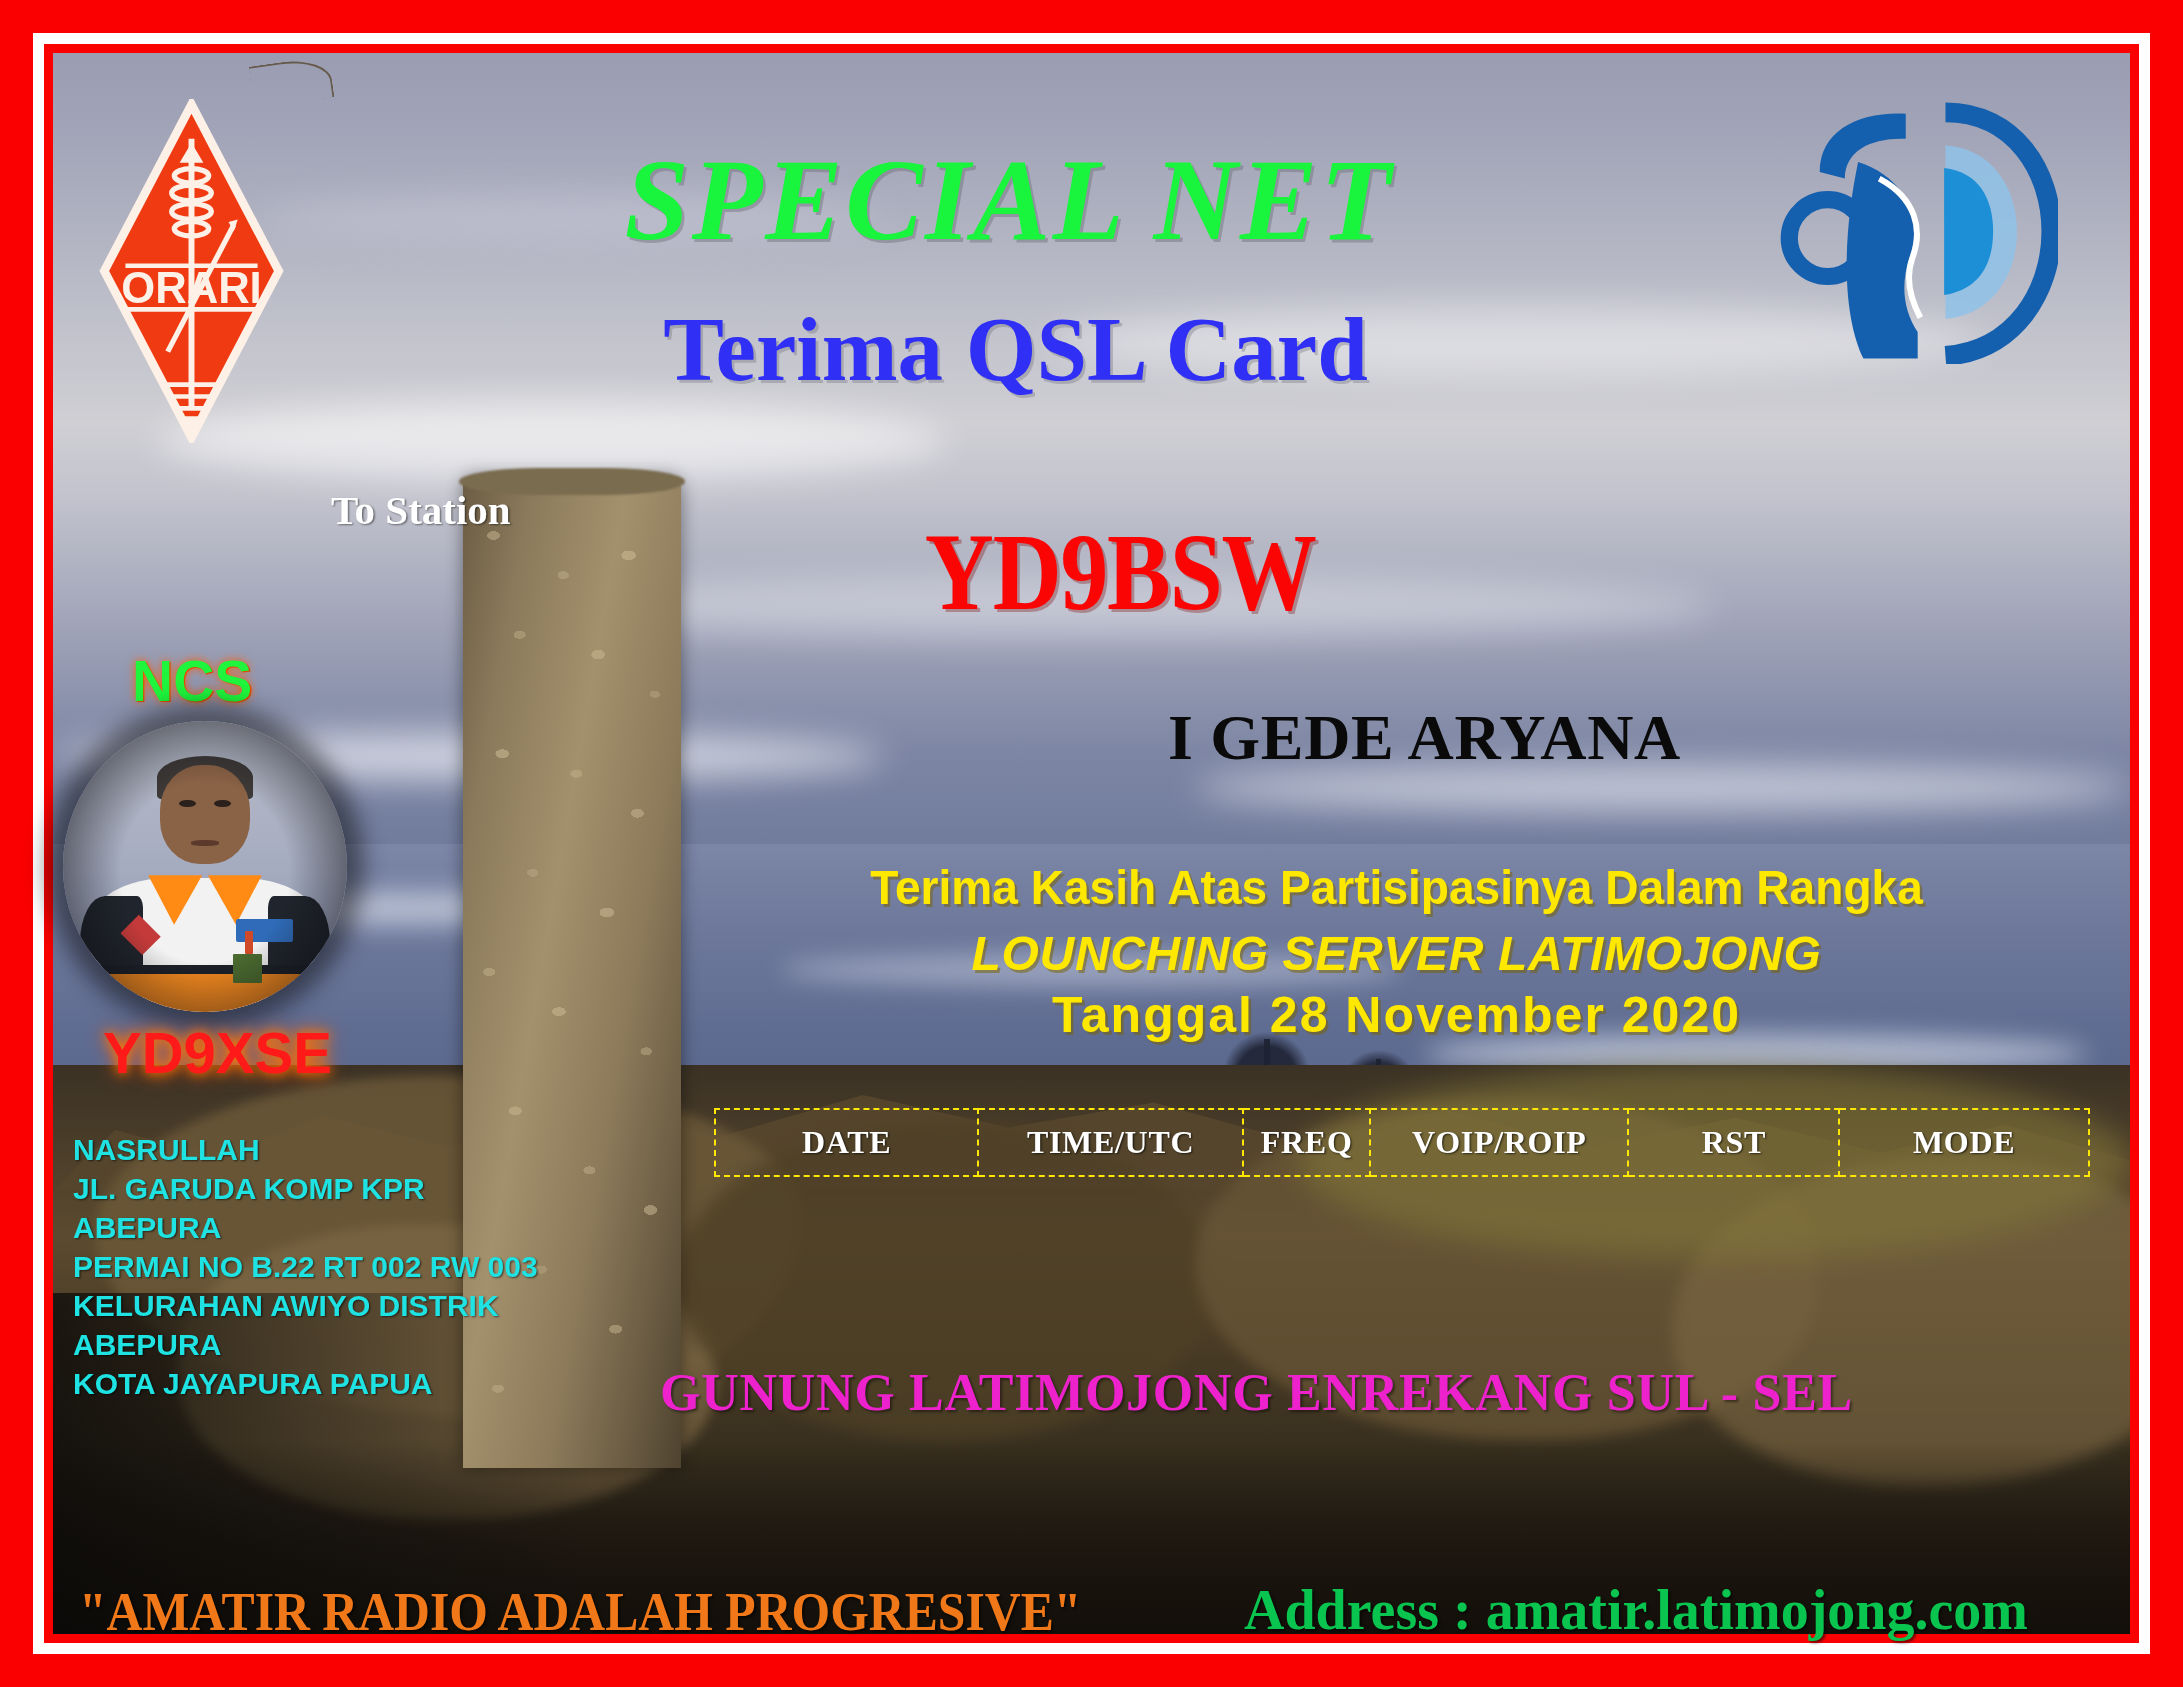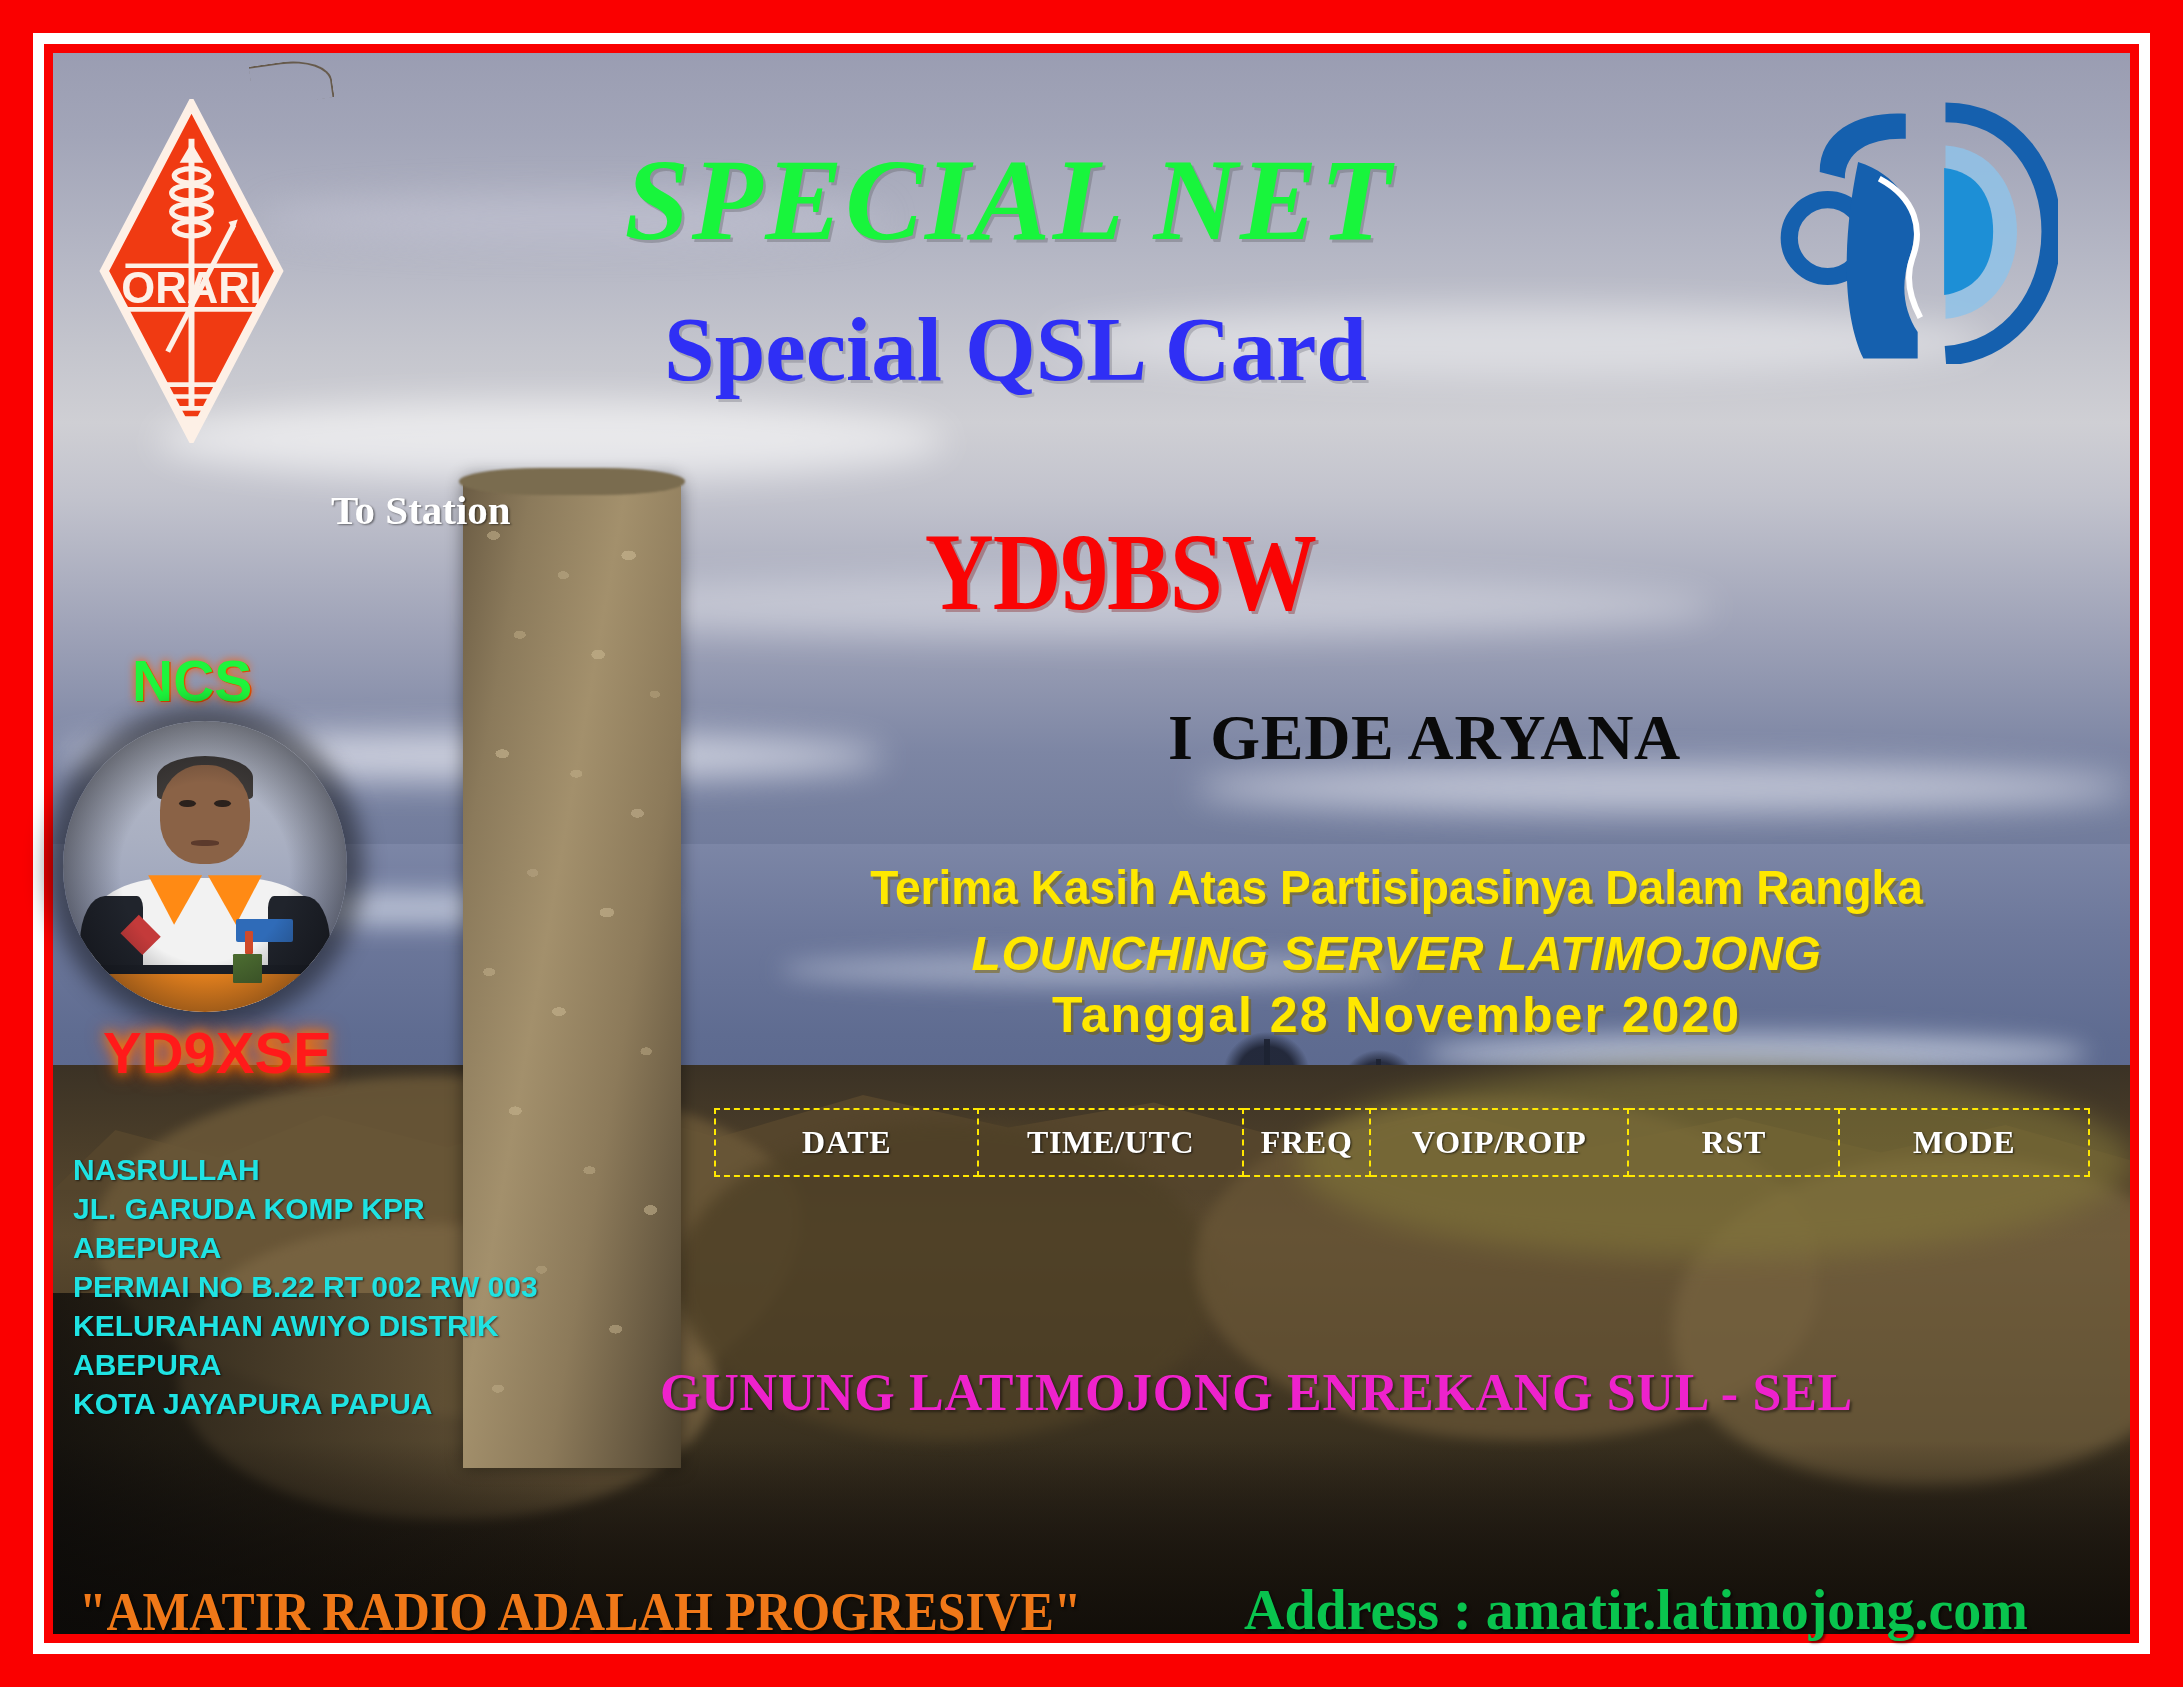--- a/index.html
+++ b/index.html
@@ -123,21 +123,21 @@
   .ncs{left:132px;top:648px;font-family:"Liberation Sans",sans-serif;font-weight:bold;
     font-size:57px;color:#1ef53c;text-shadow:0 0 9.3px #ff5a00,1.3px 1.3px 0 #c94500;}
 
   .photo-oval{left:63px;top:721px;width:284px;height:291px;border-radius:50%;overflow:hidden;
     box-shadow:0 0 22.5px 17px rgba(0,0,0,.45);}
 
   .callsign-ncs{left:103px;top:1019px;font-family:"Liberation Sans",sans-serif;font-weight:bold;
     font-size:58px;color:#ff1a1a;text-shadow:0 0 12px #ff7a00,0 0 20px #ff5500;}
 
   .addr{left:73px;top:1130px;font-family:"Liberation Sans",sans-serif;font-weight:bold;
-    font-size:30px;line-height:1.30;color:#1fe3e3;text-shadow:1.3px 1.3px 2px rgba(0,0,0,.55);margin-top:20px;}
+    font-size:30px;line-height:1.30;color:#1fe3e3;text-shadow:1.3px 1.3px 2px rgba(0,0,0,.55);}
 
   .callsign-big{left:893px;top:516px;width:781px;text-align:left;}
   .callsign-big span{font-family:"Liberation Serif",serif;font-weight:bold;font-size:111px;
     line-height:1;color:#fa0404;letter-spacing:-1.3px;transform:scaleX(.86);display:inline-block;
     text-shadow:3.3px 2.6px 0 rgba(130,20,20,.35);}
 
   .opname{left:887px;top:701px;width:794px;text-align:right;
     font-family:"Liberation Serif",serif;font-weight:bold;font-size:64px;color:#0a0a0a;
     letter-spacing:0.7px;}
 
@@ -281,21 +281,21 @@
       <path d="M118 95 C196 120 214 188 196 238 C182 280 186 318 208 352
                L208 392 L126 392 C96 330 92 220 118 95 Z" fill="#1560ae"></path>
       <path d="M150 120 C206 150 216 198 200 240 C190 268 196 300 212 330" fill="none" stroke="#ffffff" stroke-width="9"></path>
     </svg>
   </div>
 
   <div class="ov title-net">
     <span>SPECIAL NET</span>
   </div>
   <div class="ov title-qsl">
-    <span>Special QSL Card</span>
+    <span>Terima QSL Card</span>
   </div>
 
   <div class="ov to-station">To Station</div>
 
   <div class="ov ncs">NCS</div>
 
   <div class="ov photo-oval">
     <div class="pp"></div>
     <div class="pp-body"></div>
     <div class="pp-sh-l"></div>

